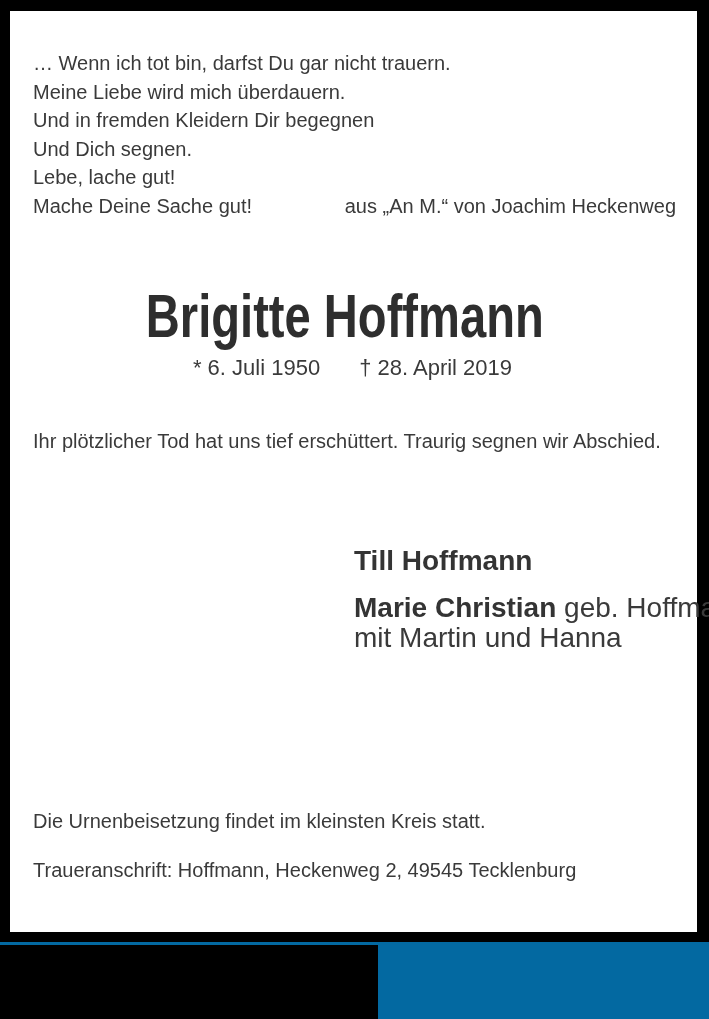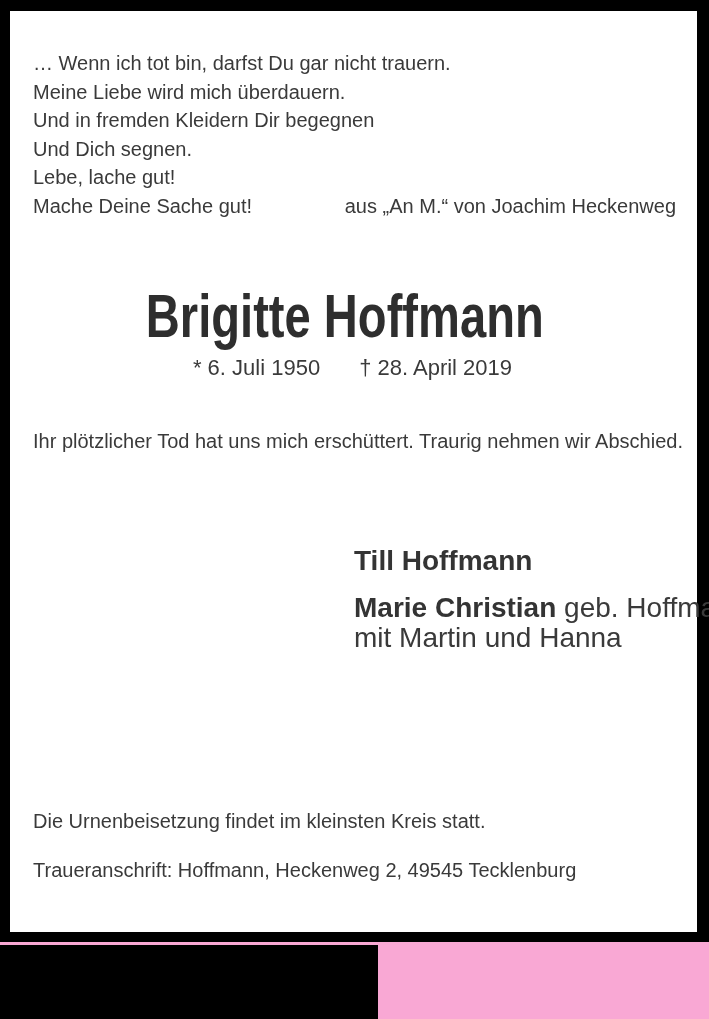--- a/index.html
+++ b/index.html
@@ -4,21 +4,21 @@
 <style>
   html, body {
     margin: 0;
     padding: 0;
     background: #ffffff;
   }
   .page {
     position: relative;
     width: 709px;
     height: 1019px;
-    background: #f9a8d4;
+    background: #0369a1;
     overflow: hidden;
     font-family: "Liberation Sans", "DejaVu Sans", sans-serif;
     color: #3a3a3a;
   }
   .card {
     position: absolute;
     left: 0;
     top: 0;
     width: 709px;
     height: 942px;
@@ -142,21 +142,21 @@
 
     <div class="title">
       <span class="squeeze">Brigitte Hoffmann</span>
     </div>
 
     <div class="dates">
       <span>* 6. Juli 1950</span>
       <span>† 28. April 2019</span>
     </div>
 
-    <div class="farewell">Ihr plötzlicher Tod hat uns mich erschüttert. Traurig nehmen wir Abschied.</div>
+    <div class="farewell">Ihr plötzlicher Tod hat uns tief erschüttert. Traurig segnen wir Abschied.</div>
 
     <div class="mourners">
       <div class="mourner-group">
         <div><span class="mourner-name">Till Hoffmann</span></div>
       </div>
       <div class="mourner-group">
         <div><span class="mourner-name">Marie Christian</span><span> geb. Hoffmann</span></div>
         <div>mit Martin und Hanna</div>
       </div>
     </div>

